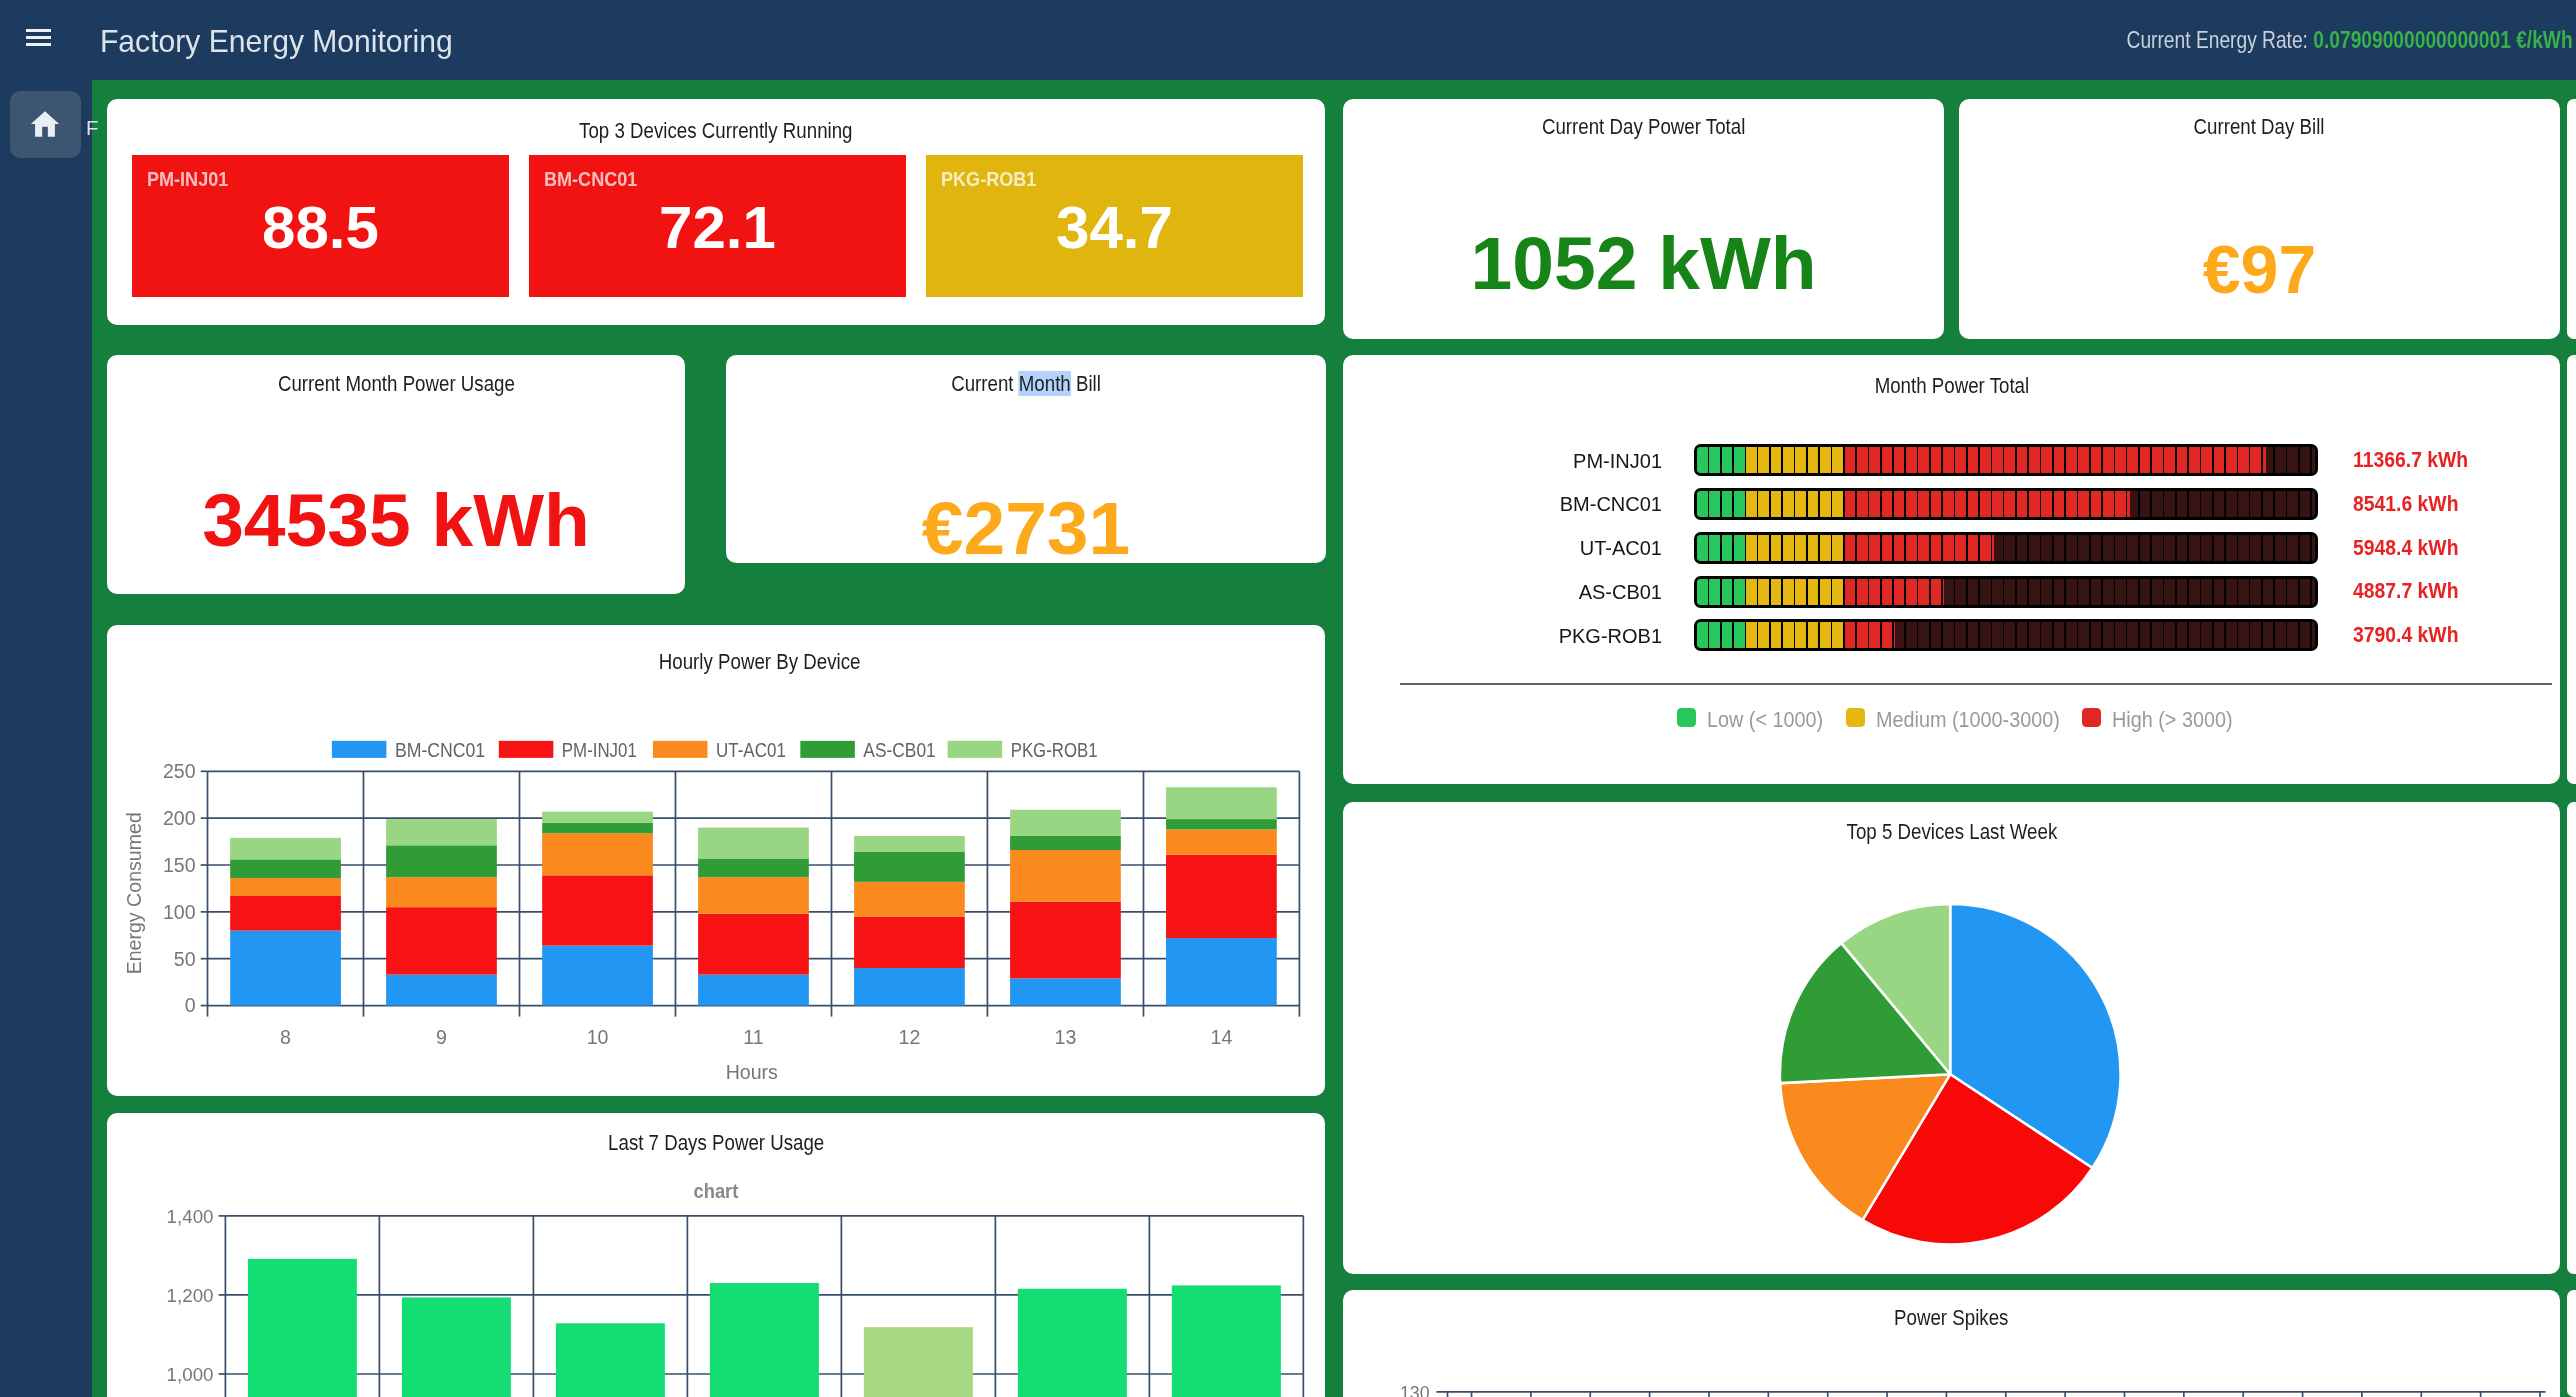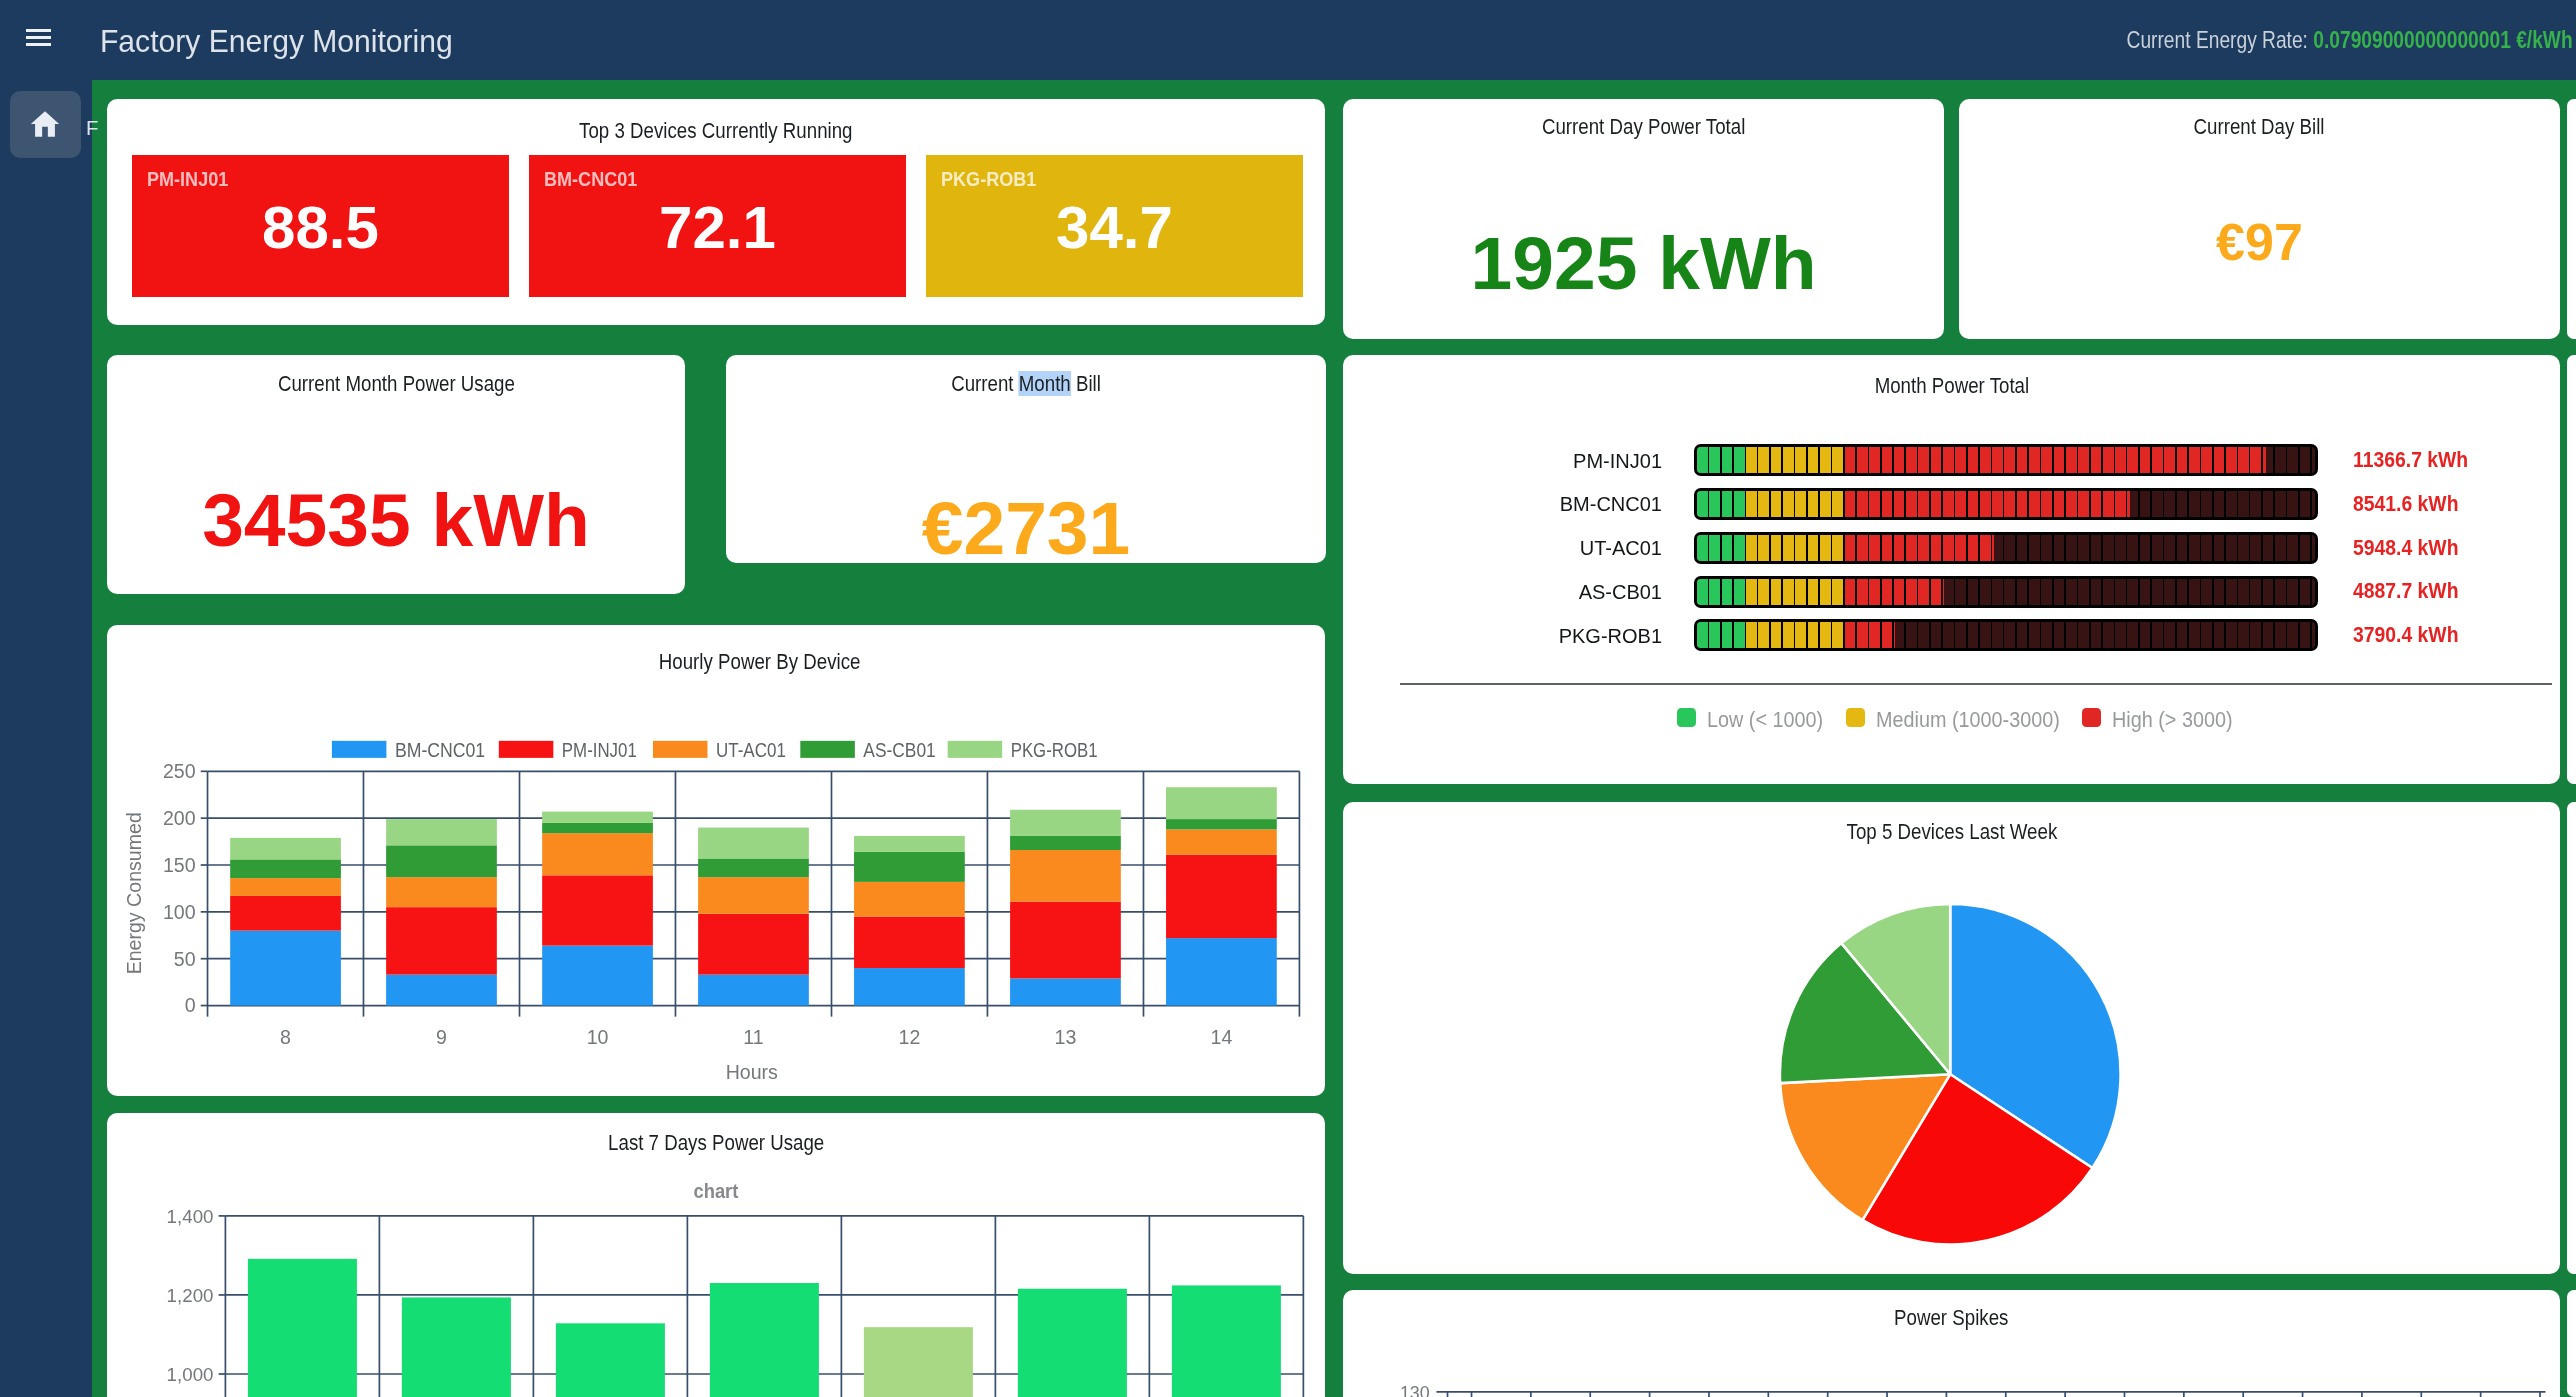--- a/index.html
+++ b/index.html
@@ -52,26 +52,26 @@
         <div class="tnum">72.1</div>
   </div>
   <div class="tile" style="left:819px;background:#e0b50e;">
     <div class="tlabel" style="color:rgba(255,255,255,0.75)">PKG-ROB1</div>
         <div class="tnum">34.7</div>
   </div>
 </div>
 
 <div class="card" style="left:1343px;top:99px;width:601px;height:240px;">
   <div class="ctitle" style="top:15.3px;"><span class="inner">Current Day Power Total</span></div>
-  <div class="bignum" style="top:127px;color:#168416;">1925 kWh</div>
+  <div class="bignum" style="top:127px;color:#168416;">1052 kWh</div>
 </div>
 
 <div class="card" style="left:1959px;top:99px;width:601px;height:240px;">
   <div class="ctitle" style="top:15.3px;"><span class="inner">Current Day Bill</span></div>
-  <div class="bignum" style="top:117px;font-size:52px;color:#fcaa1b;">€97</div>
+  <div class="bignum" style="top:136px;font-size:68px;color:#fcaa1b;">€97</div>
 </div>
 
 <div class="card" style="left:107px;top:355px;width:578px;height:239px;">
   <div class="ctitle" style="top:16px;"><span class="inner">Current Month Power Usage</span></div>
   <div class="bignum" style="top:128px;color:#f11212;">34535 kWh</div>
 </div>
 
 <div class="card" style="left:726px;top:355px;width:600px;height:208px;">
   <div class="ctitle" style="top:16px;"><span class="inner">Current <span style="background:#b3d4f8;">Month</span> Bill</span></div>
   <div class="bignum" style="top:136px;color:#fcaa1b;">€2731</div>

